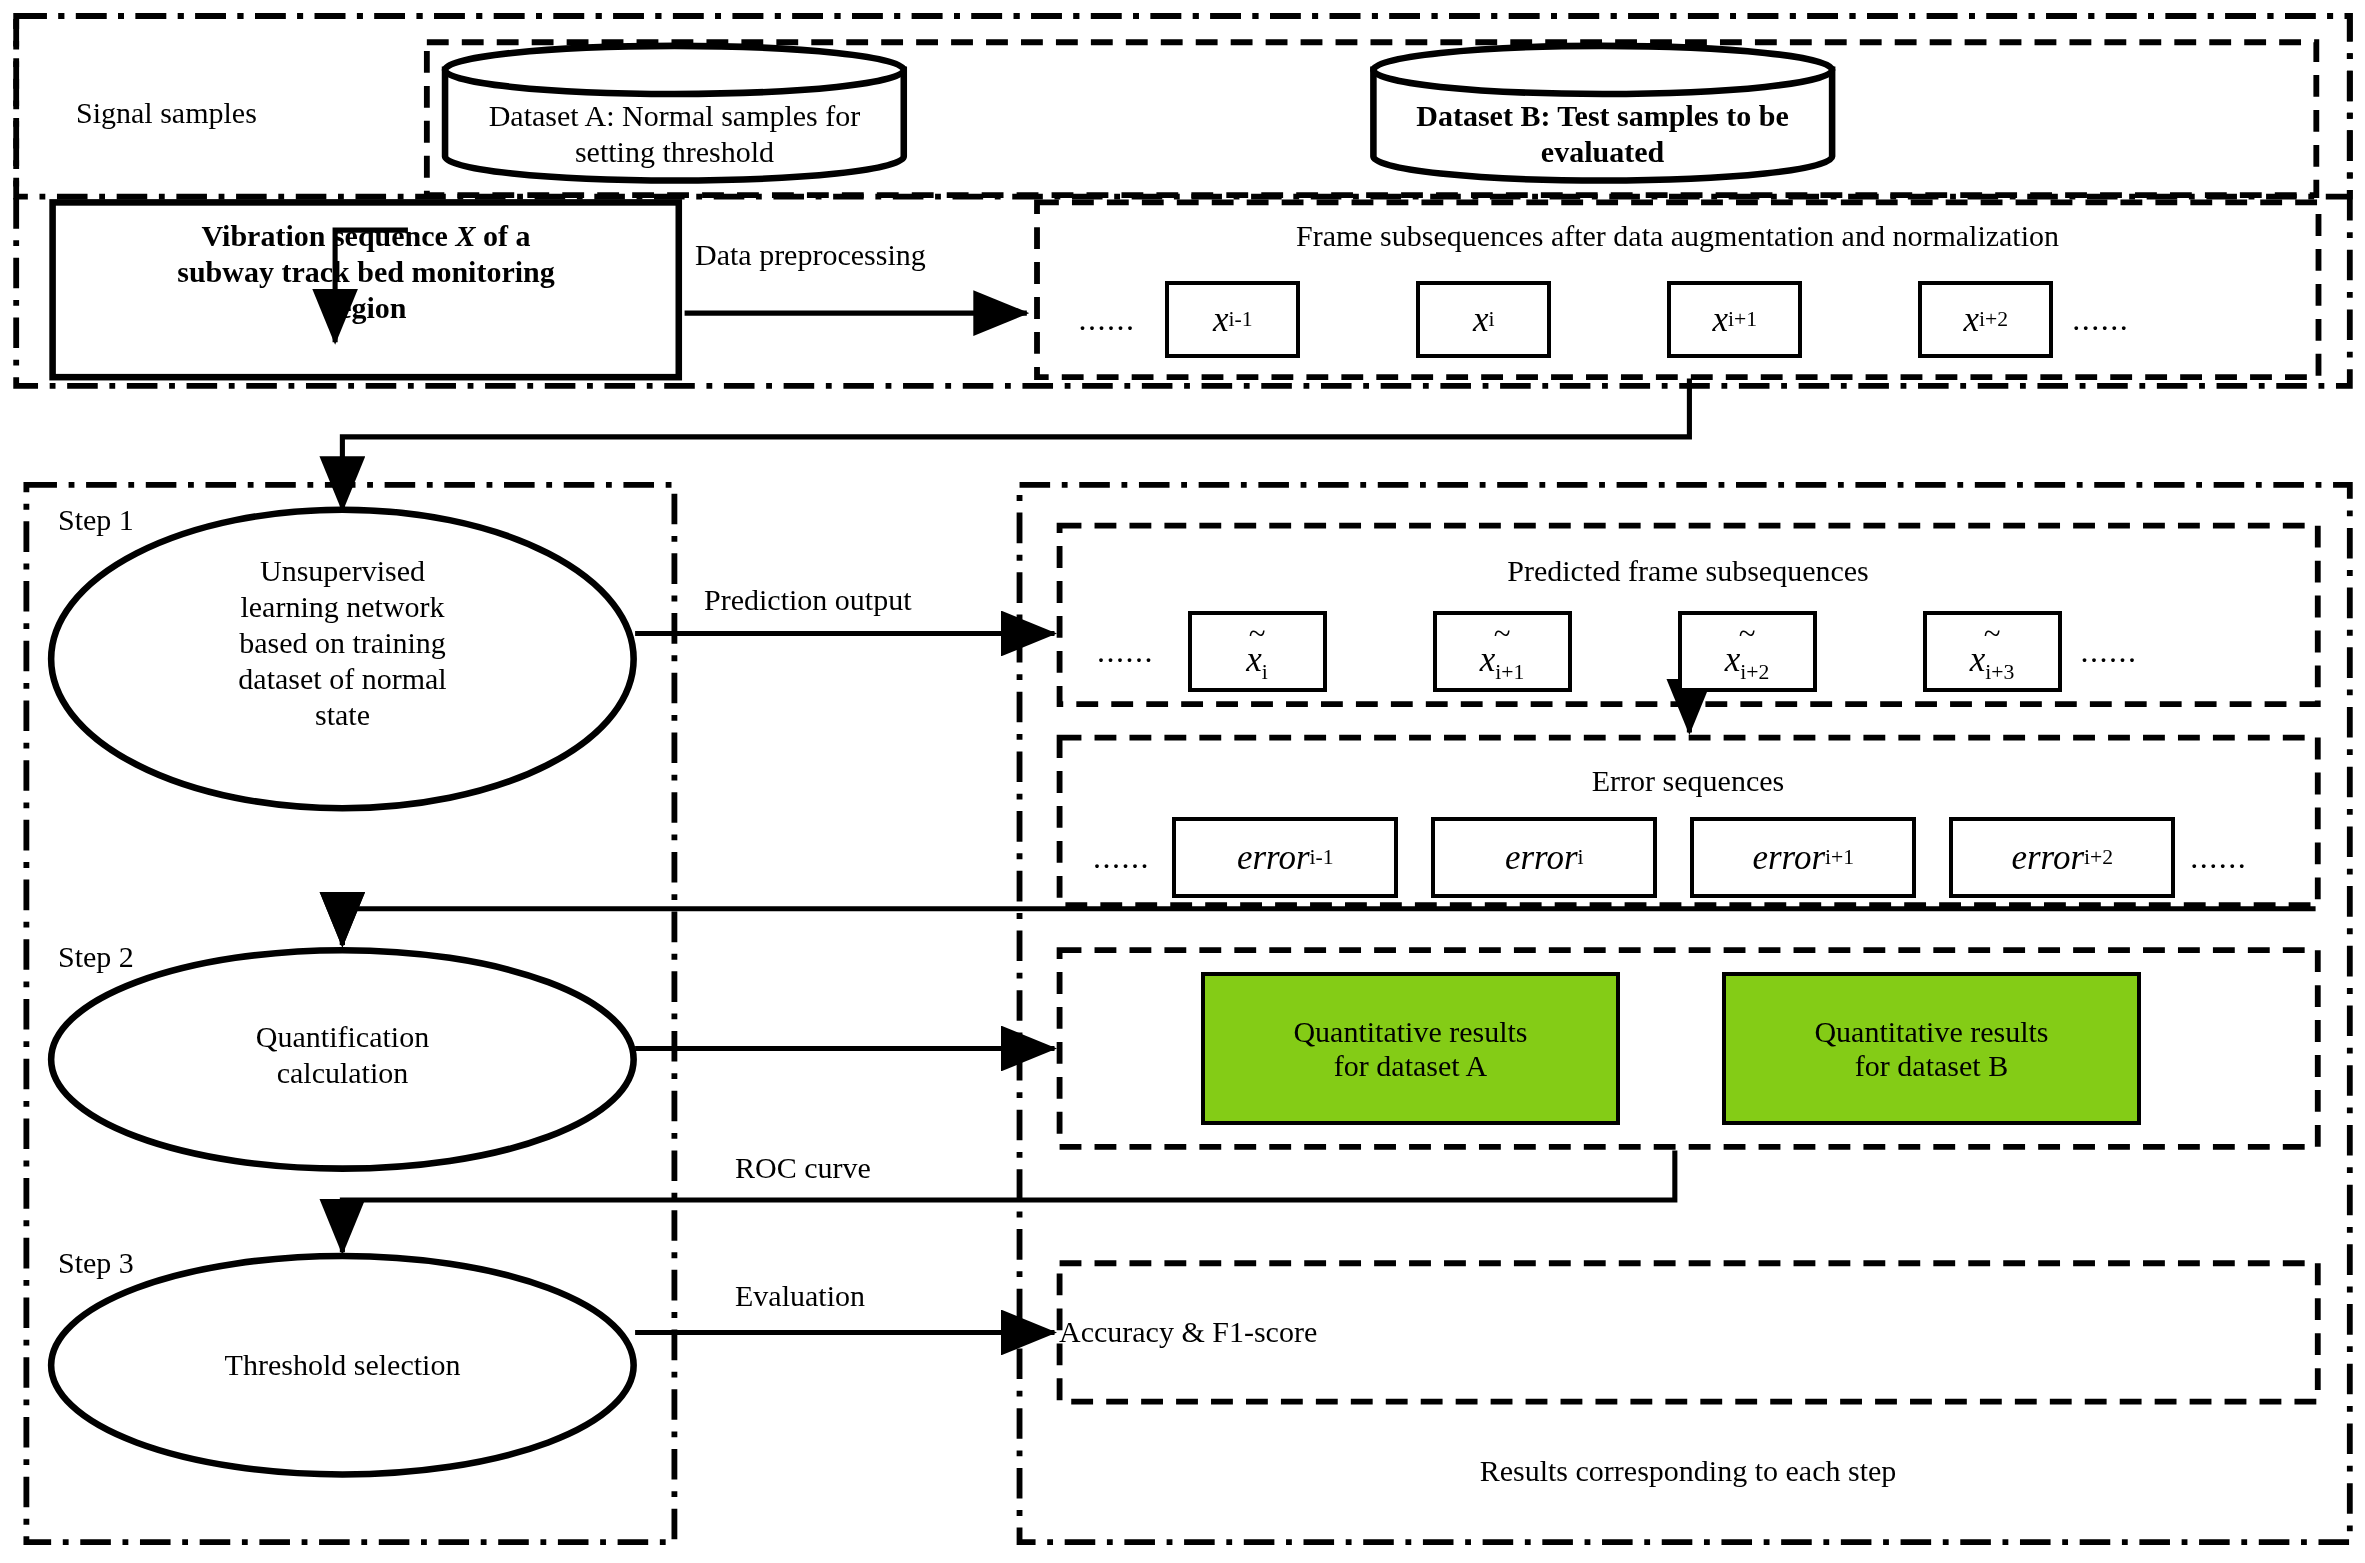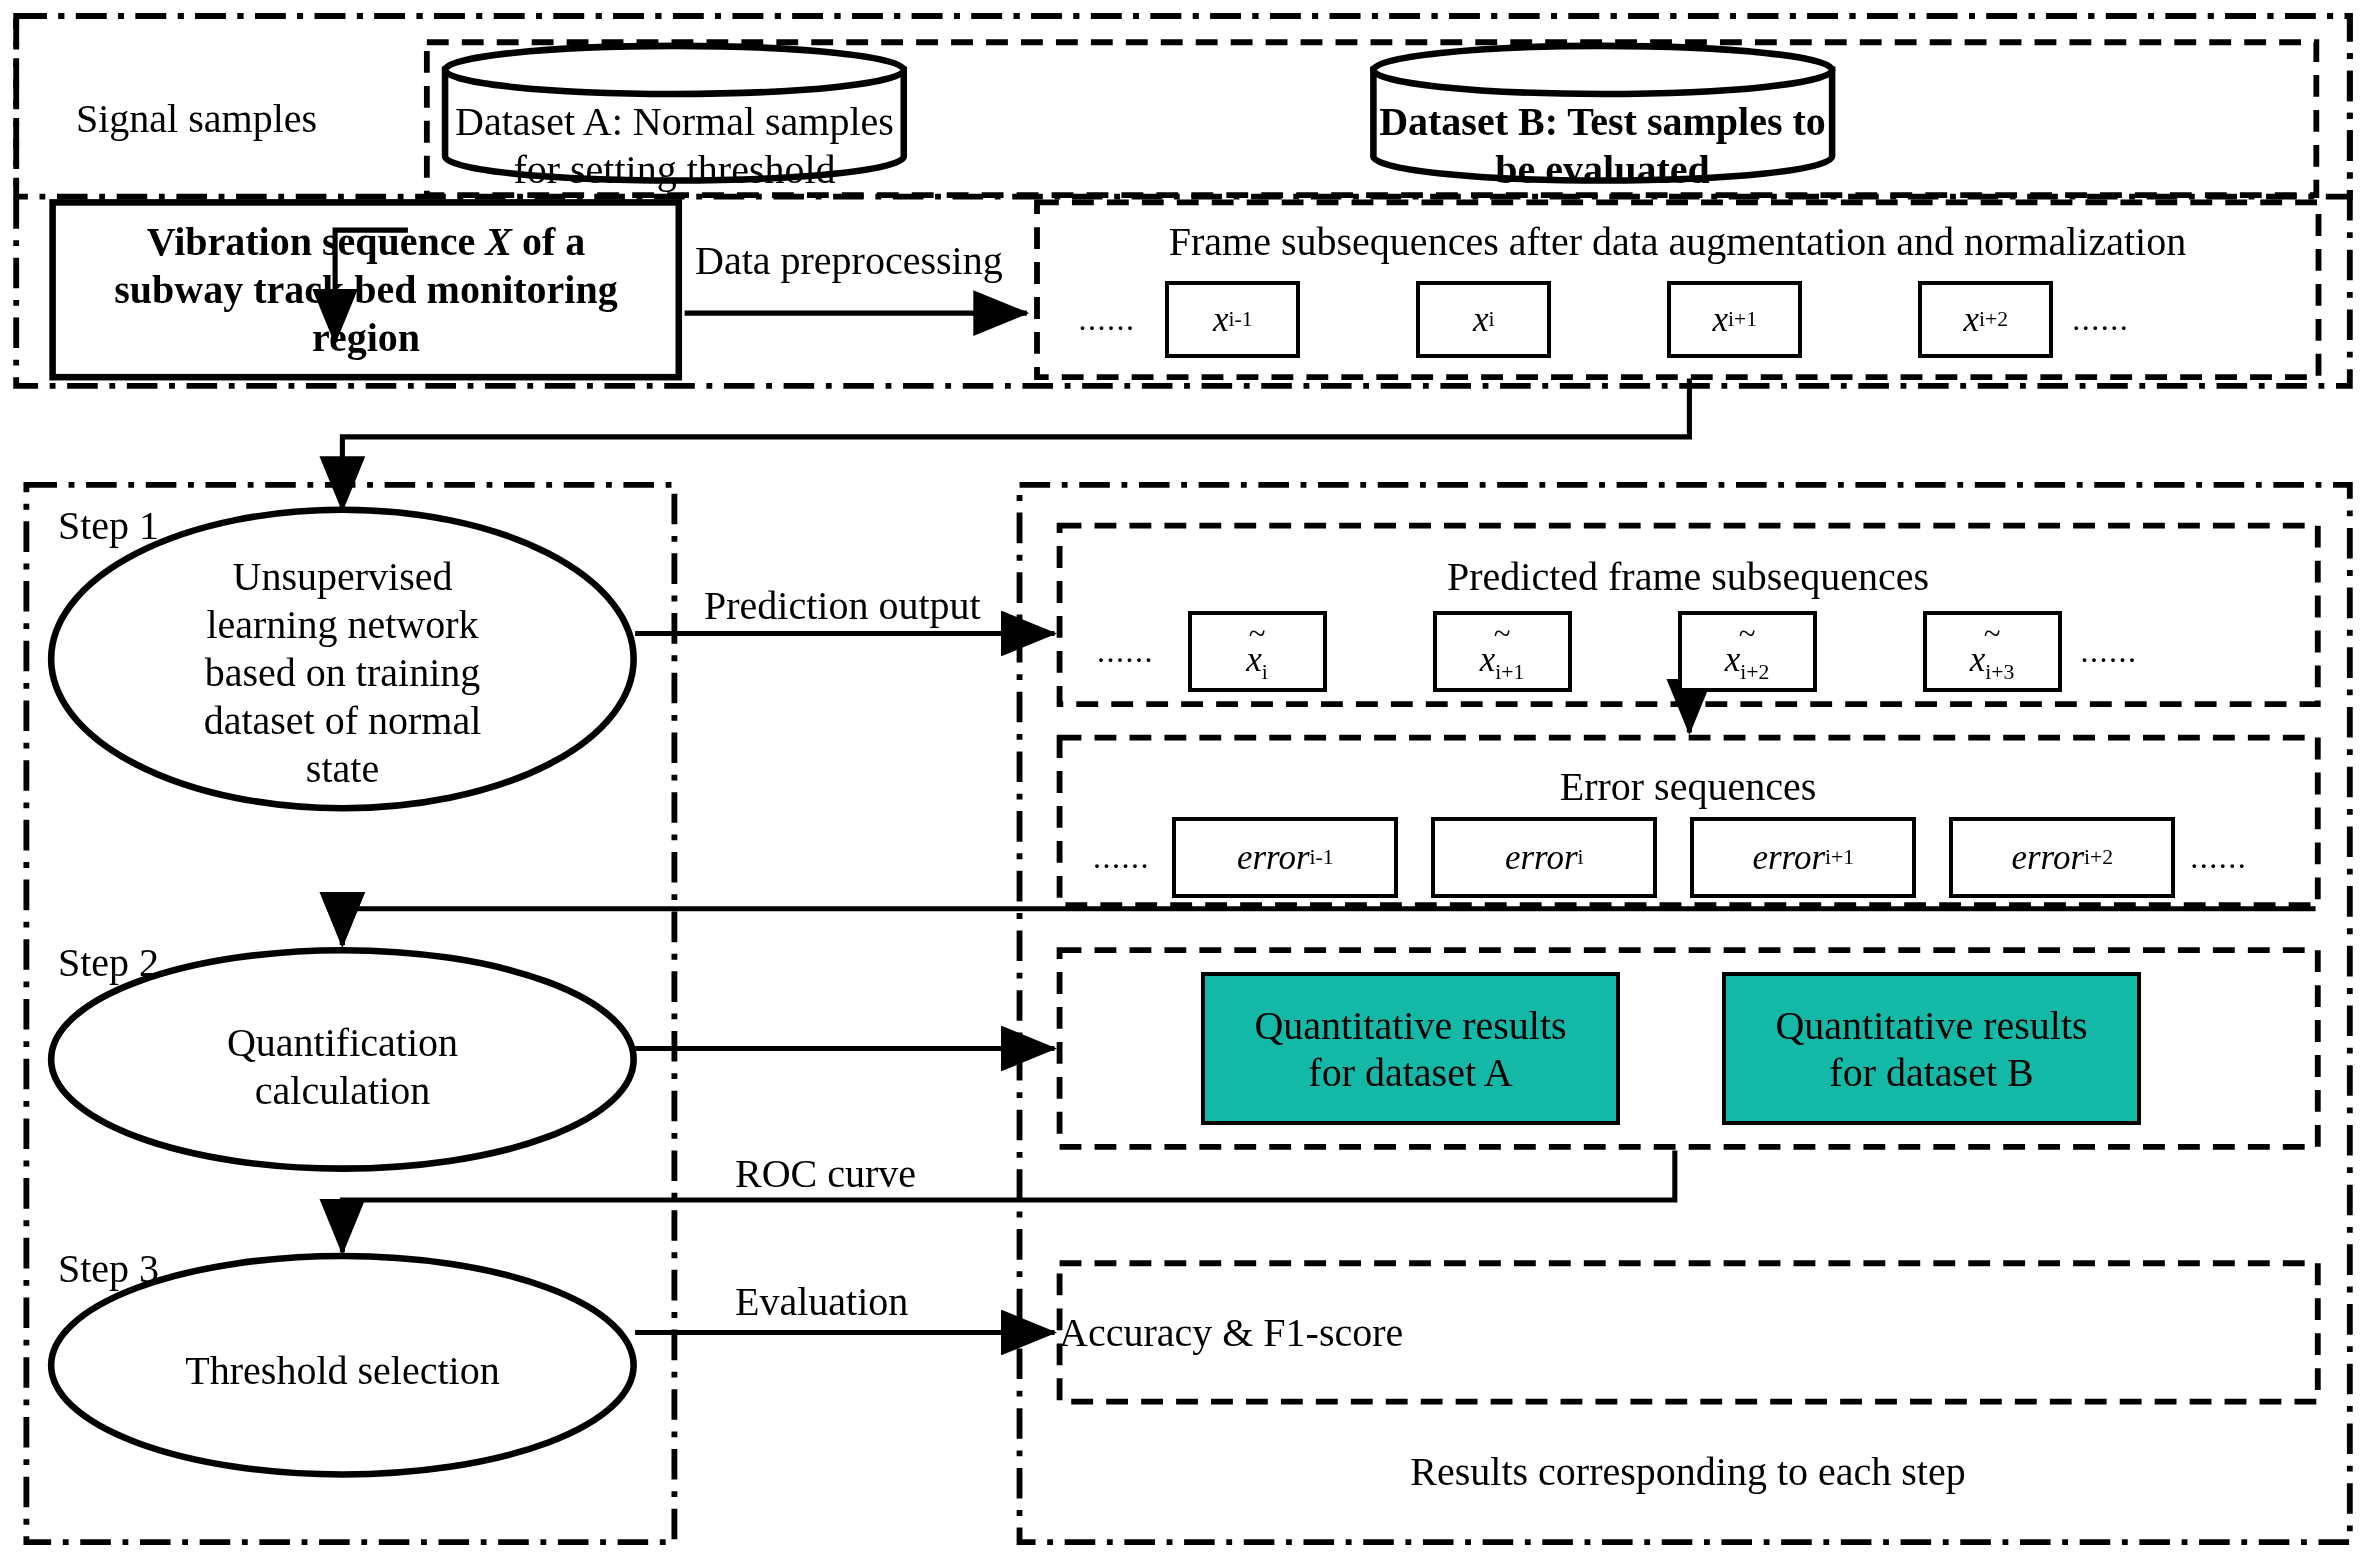--- a/index.html
+++ b/index.html
@@ -12,36 +12,36 @@
   #root {
     position: relative;
     width: 2366px;
     height: 1564px;
     background: #ffffff;
     overflow: hidden;
   }
   .abs { position: absolute; box-sizing: border-box; }
   .solid-box {
     border: 4.4px solid #000;
-    background: #14b8a6;
+    background: #84cc16;
   }
 
   
   .txt {
     position: absolute;
     white-space: nowrap;
     line-height: 1.18;
   }
   .txt-wrap {
     position: absolute;
     line-height: 1.2;
     text-align: center;
   }
   .ctr { text-align: center; }
-  .f50 { font-size: 40px; }
+  .f50 { font-size: 30px; }
 
   .ital { font-style: italic; }
   sub { font-size: 0.62em; font-style: normal; text-align: right; }
 
   .seqbox {
     border: 4.4px solid #000;
     background: #fff;
     display: flex;
     align-items: center;
     justify-content: center;

